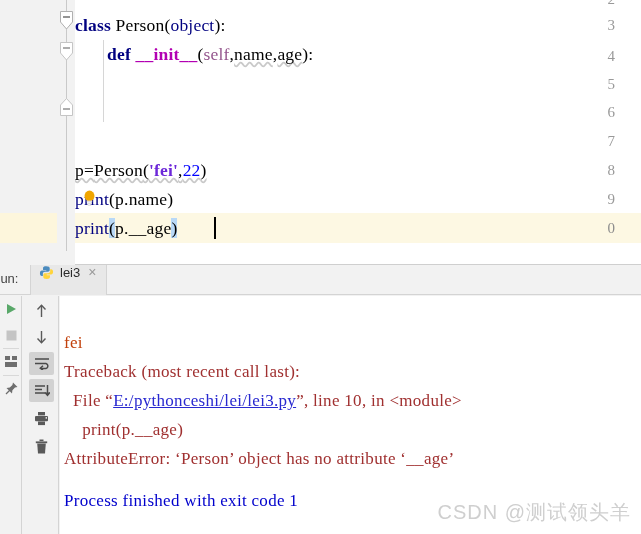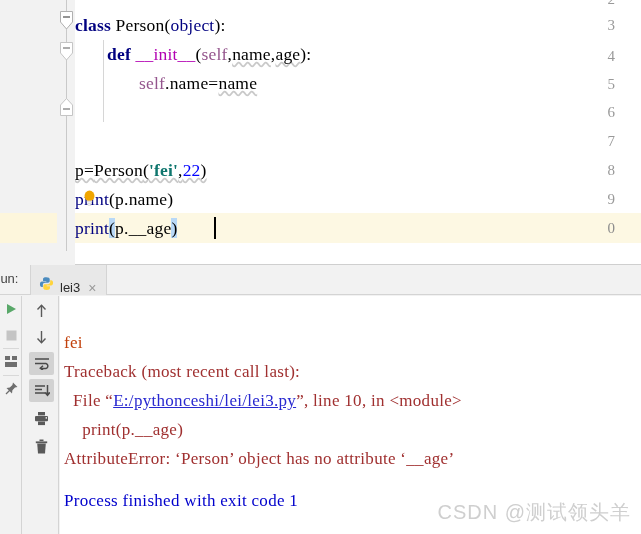--- a/index.html
+++ b/index.html
@@ -100,22 +100,22 @@
     width: 57px;
     height: 30px;
     background: #fdf6dc;
   }
 
   
   .kw      { color: #000080; font-weight: bold; }
   .cls     { color: #000000; }
   .builtin { color: #000080; }
   .self    { color: #94558d; }
-  .dunder  { color: #b200b2; font-weight: normal; }
-  .str     { color: #0f766e; font-weight: bold; }
+  .dunder  { color: #b200b2; font-weight: bold; }
+  .str     { color: #6d28d9; font-weight: bold; }
   .num     { color: #0000ff; }
   .plain   { color: #000000; }
   .punct   { color: #000000; }
   .brkhl   { background: #b9d9f7; color: #000000; }
   .err-squiggle {
     text-decoration: underline wavy #c9c9c9;
     text-decoration-skip-ink: none;
   }
 
   .caret {
@@ -165,21 +165,21 @@
     color: #444444;
   }
   .run-tab {
     position: absolute;
     left: 30px; top: 0;
     height: 30px;
     padding: 0 10px 0 8px;
     background: #e8e8e8;
     border-left: 1px solid #d4d4d4;
     border-right: 1px solid #d4d4d4;
-    display: flex; align-items: flex-end; gap: 6px;
+    display: flex; align-items: flex-start; gap: 6px;
   }
   .run-tab-name {
     font-family: "Liberation Sans", sans-serif;
     font-size: 13px;
     color: #2b2b2b;
   }
   .tab-close {
     font-family: "Liberation Sans", sans-serif;
     font-size: 14px;
     color: #999999;
@@ -295,21 +295,20 @@
 
     <div class="code-area">
 
       <div class="indent-guide" style="left:28px; top:40px; height:82px;"></div>
       <div class="indent-guide" style="left:28px; top:150px; height:0px;"></div>
 
       <div class="code-line" style="top:10px;"><span class="kw">class</span><span class="plain"> </span><span class="cls">Person</span><span class="punct">(</span><span class="builtin">object</span><span class="punct">):</span></div>
 
       <div class="code-line" style="top:39px; left:32px;"><span class="kw">def</span><span class="plain"> </span><span class="dunder">__init__</span><span class="punct">(</span><span class="self">self</span><span class="punct">,</span><span class="plain err-squiggle">name</span><span class="punct">,</span><span class="plain err-squiggle">age</span><span class="punct">):</span></div>
 
-      <div class="code-line" style="top:68px; left:64px;"><span class="self">self</span><span class="punct">.</span><span class="plain">name</span><span class="punct">=</span><span class="plain err-squiggle">name</span></div>
 
 
       <div class="code-line err-squiggle" style="top:155px;"><span class="plain">p</span><span class="punct">=</span><span class="plain">Person</span><span class="punct">(</span><span class="str">'fei'</span><span class="punct">,</span><span class="num">22</span><span class="punct">)</span></div>
 
       <div class="code-line" style="top:184px;"><span class="builtin">print</span><span class="punct">(</span><span class="plain">p</span><span class="punct">.</span><span class="plain">name</span><span class="punct">)</span></div>
 
       <div class="bulb" style="left:8px; top:190px;">
         <svg width="13" height="17" viewBox="0 0 13 17">
           <ellipse cx="6.5" cy="6" rx="5" ry="5.4" fill="#f0a500"></ellipse>
           <rect x="3.8" y="10.6" width="5.4" height="1.5" fill="#e0e0e0"></rect>

